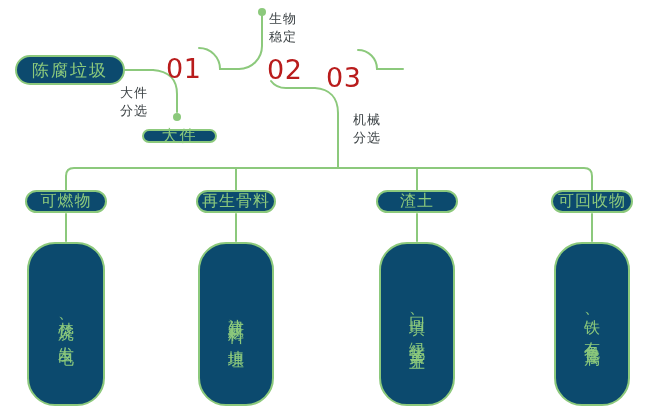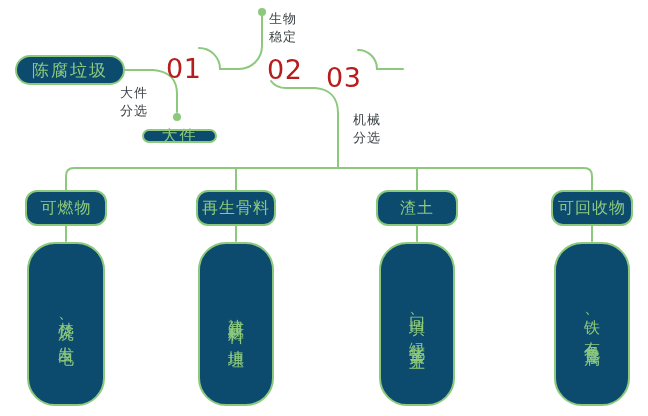--- a/index.html
+++ b/index.html
@@ -10,21 +10,21 @@
   svg.wires { position:absolute; left:0; top:0; }
 
   .pill {
     position:absolute; box-sizing:border-box;
     border:2px solid #8CC97C; border-radius:16px;
     display:flex; align-items:center; justify-content:center;
     color:#8CC97C; background:#0c4a6e;
   }
   .pill-source   { left:15px;  top:55px;  width:110px; height:30px; font-size:17px; letter-spacing:2px; }
   .pill-large    { left:142px; top:129px; width:75px;  height:14px; font-size:16px; letter-spacing:2px; border-radius:13px; }
-  .pill-cat      { top:190px; height:36px; font-size:16px; letter-spacing:1px; border-radius:12px; }
+  .pill-cat      { top:190px; height:23px; font-size:16px; letter-spacing:1px; border-radius:12px; }
   .pill-cat.c1 { left:25px;  width:82px; }
   .pill-cat.c2 { left:196px; width:80px; }
   .pill-cat.c3 { left:376px; width:82px; }
   .pill-cat.c4 { left:551px; width:82px; }
 
   .pill-tall { top:242px; height:164px; border-radius:28px; }
   .pill-tall.c1 { left:27px;  width:78px; }
   .pill-tall.c2 { left:198px; width:76px; }
   .pill-tall.c3 { left:379px; width:76px; }
   .pill-tall.c4 { left:554px; width:76px; }

